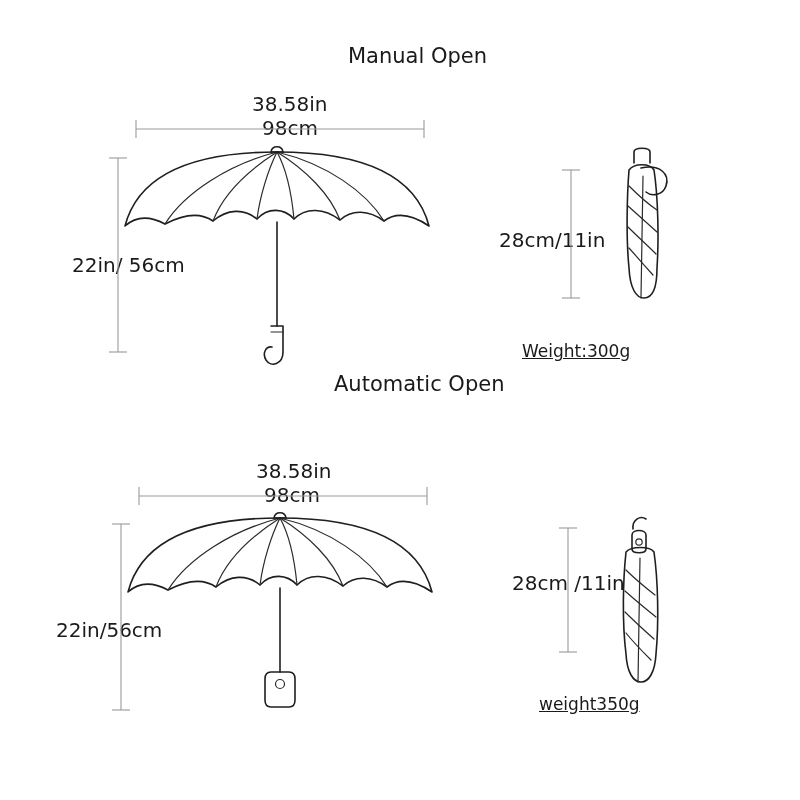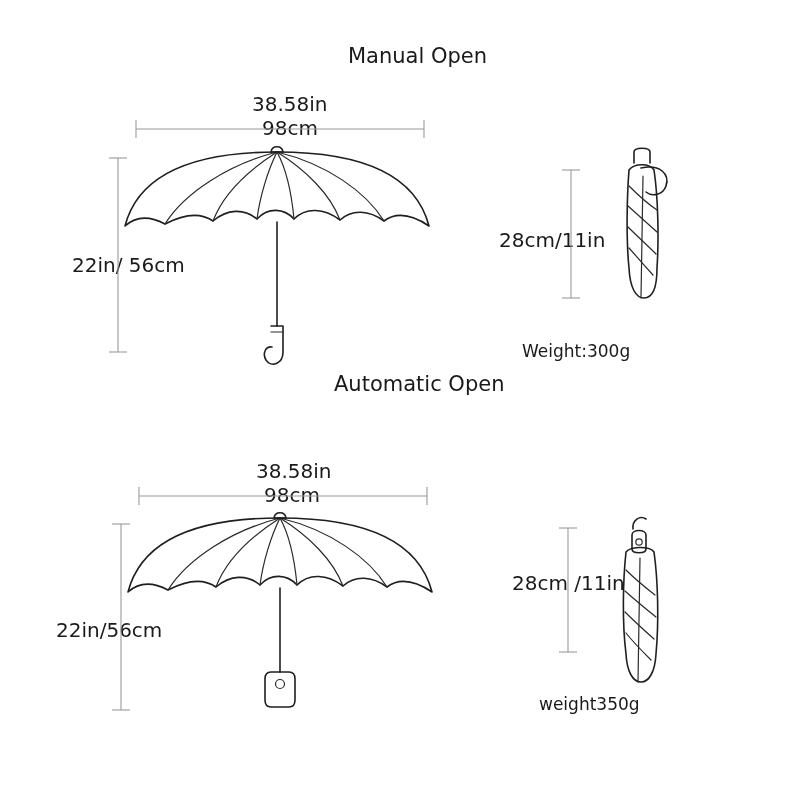--- a/index.html
+++ b/index.html
@@ -27,20 +27,21 @@
     color: #1a1a1a;
   }
   .section-title {
     font-size: 21px;
   }
   .dim-text {
     font-size: 20px;
   }
   .weight-text {
     font-size: 17px;
+    text-decoration: underline;
   }
   svg {
     position: absolute;
     left: 0;
     top: 0;
     overflow: visible;
   }
   .stroke {
     fill: none;
     stroke: #1f1f1f;

